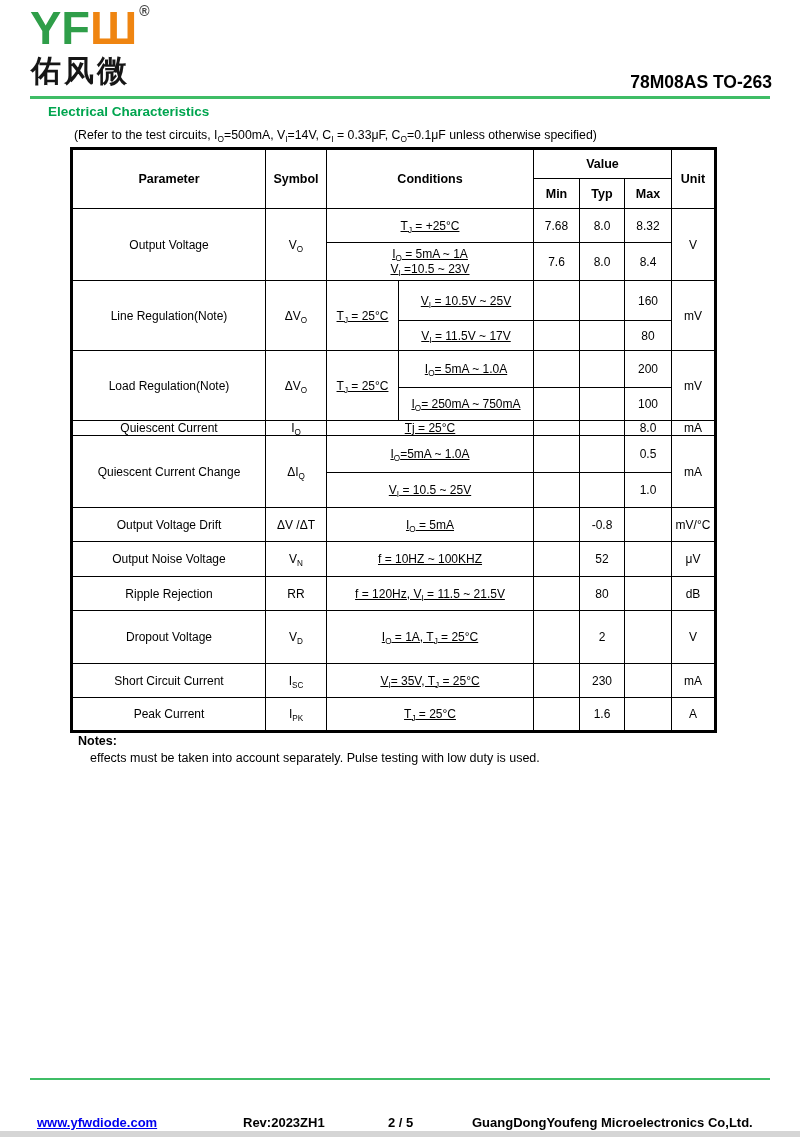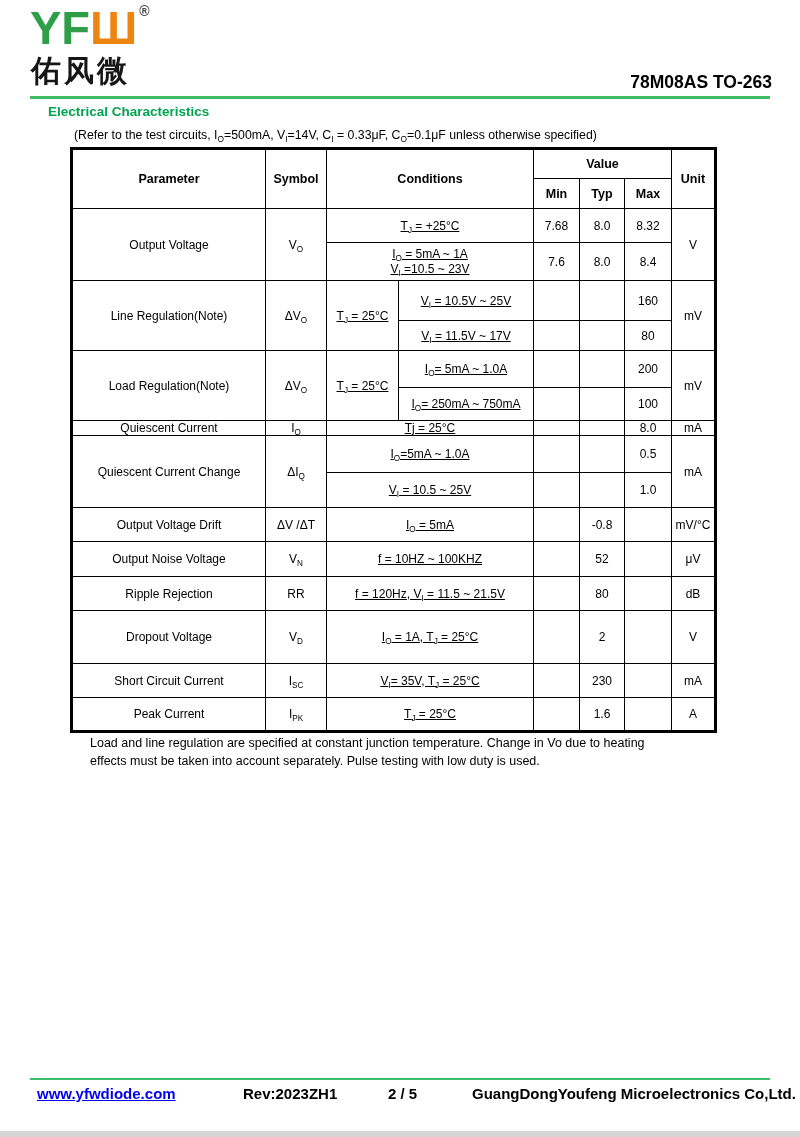--- a/index.html
+++ b/index.html
@@ -51,21 +51,21 @@
   td.param{text-align:left;padding-left:8px;}
   td.cond{text-align:left;padding-left:10px;text-decoration:underline;}
   .cond-line{line-height:15px;}
 
   
   .notes{position:absolute;left:78px;top:734px;font-size:12.5px;color:#000;}
   .notes-title{font-weight:bold;margin-bottom:1px;}
   .notes-line{padding-left:12px;line-height:18px;}
 
   
-  .footer-item{position:absolute;top:1085px;font-size:15px;font-weight:bold;color:#000;white-space:nowrap;}
+  .footer-item{position:absolute;top:1115px;font-size:13px;font-weight:bold;color:#000;white-space:nowrap;}
   .f-link{left:37px;color:var(--link-blue);text-decoration:underline;cursor:pointer;}
   .f-rev{left:243px;}
   .f-page{left:388px;}
   .f-company{left:472px;text-align:right;}
   .bottom-edge{position:absolute;left:0;top:1131px;width:800px;height:6px;background:#d5d5d5;}
 </style>
 </head>
 <body>
 
 <div class="logo-latin">
@@ -238,21 +238,21 @@
       <td class="cond" colspan="2">T<sub>J</sub> = 25°C</td>
       <td></td>
       <td>1.6</td>
       <td></td>
       <td>A</td>
     </tr>
   </tbody>
 </table>
 
 <div class="notes">
-  <div class="notes-line">Load and line regulation are specified at constant junction temperature. Change in Vo due to heating</div>
+  <div class="notes-title">Notes:</div>
   <div class="notes-line">effects must be taken into account separately. Pulse testing with low duty is used.</div>
 </div>
 
 <div class="rule rule-bottom"></div>
 <a class="footer-item f-link">www.yfwdiode.com</a>
 <div class="footer-item f-rev">Rev:2023ZH1</div>
 <div class="footer-item f-page">2 / 5</div>
 <div class="footer-item f-company">GuangDongYoufeng Microelectronics Co,Ltd.</div>
 <div class="bottom-edge"></div>
 

